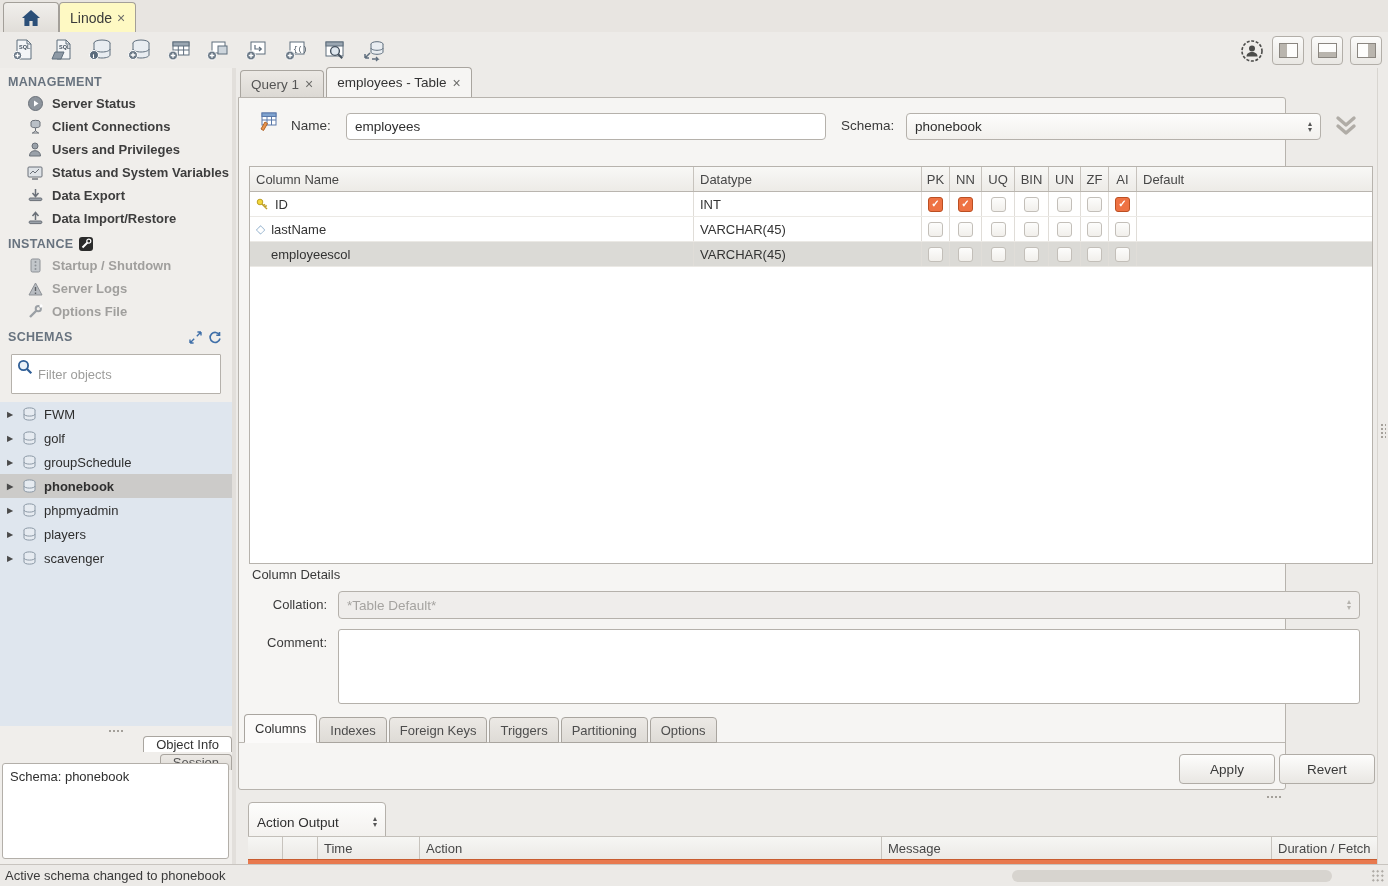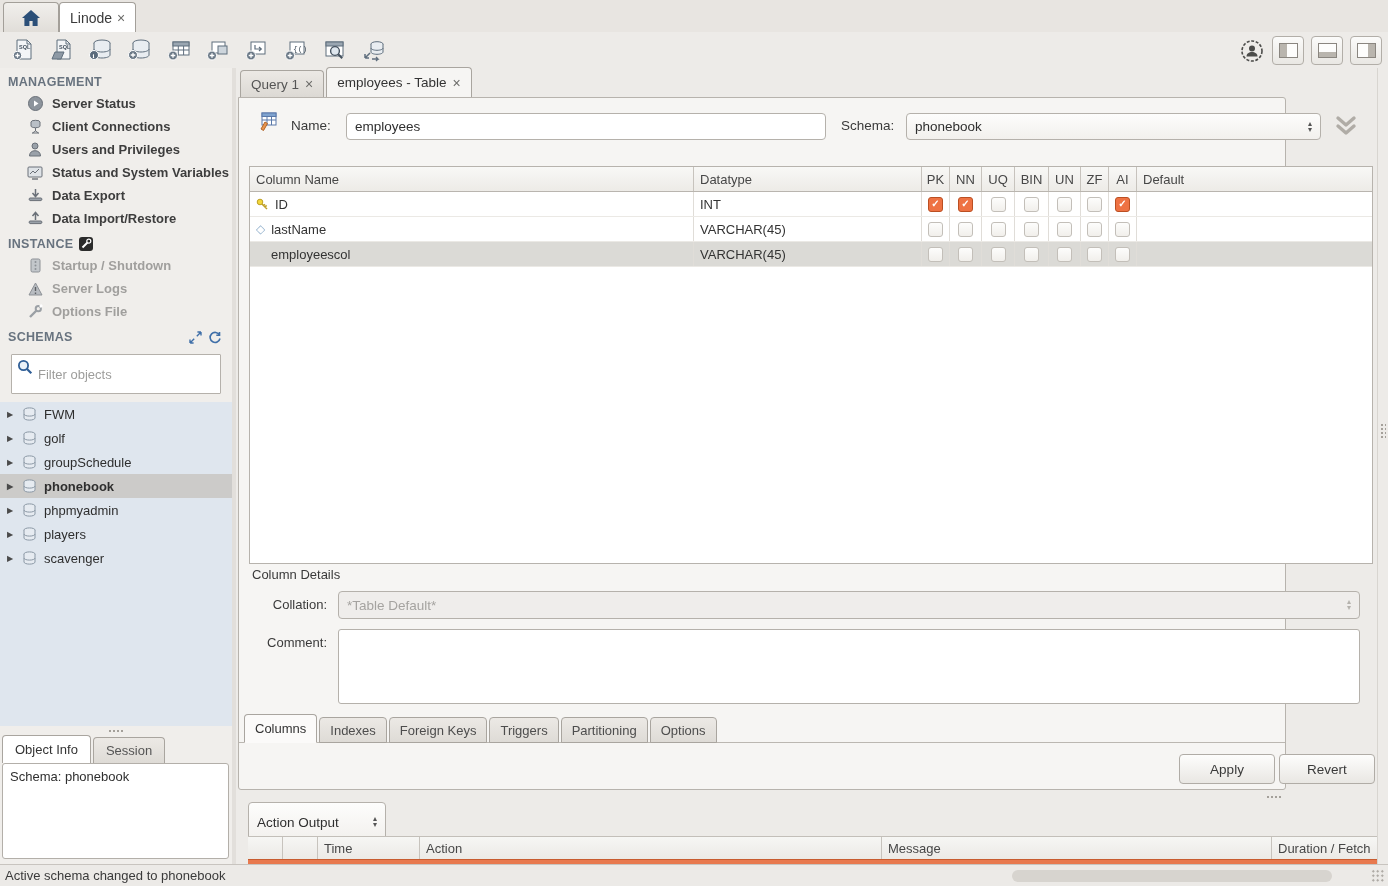--- a/index.html
+++ b/index.html
@@ -3,21 +3,21 @@
 <meta charset="utf-8">
 <style>
   html,body{margin:0;padding:0;background:#d9d6d2;}
   .window{position:relative;width:1388px;height:886px;background:#edebe8;
     font-family:"Liberation Sans",sans-serif;font-size:13px;color:#333;overflow:hidden;}
 
   
   .tabbar{position:absolute;left:0;top:0;width:100%;height:32px;background:#e8e5e1;border-bottom:1px solid #c6c2bc;}
   .home-tab{position:absolute;left:3px;top:2px;width:54px;height:30px;background:linear-gradient(#f1efec,#e0ddd8);
     border:1px solid #a39f99;border-bottom:none;border-radius:4px 4px 0 0;display:flex;align-items:center;justify-content:center;}
-  .conn-tab{position:absolute;left:59px;top:2px;height:30px;background:#ffffff;border:1px solid #a39f99;border-bottom:none;
+  .conn-tab{position:absolute;left:59px;top:2px;height:30px;background:#fef9c3;border:1px solid #a39f99;border-bottom:none;
     border-radius:4px 4px 0 0;display:flex;align-items:center;gap:5px;padding:0 10px;font-size:14px;color:#3a3a3a;}
   .close-x{color:#6b6b69;font-size:14px;cursor:default;}
 
   
   .toolbar{position:absolute;left:0;top:32px;width:100%;height:36px;background:#edebe8;display:flex;align-items:center;}
   .tb-left{display:flex;align-items:center;gap:13px;padding-left:10px;}
   .tbi{width:26px;height:26px;display:flex;align-items:center;justify-content:center;}
   .tb-right{position:absolute;right:6px;top:4px;display:flex;align-items:center;gap:7px;}
   .panel-btn{width:30px;height:27px;border:1px solid #b2aea8;border-radius:4px;background:linear-gradient(#fbfbfa,#e9e7e3);
     display:flex;align-items:center;justify-content:center;}
@@ -39,21 +39,21 @@
   .filter-input{width:100%;box-sizing:border-box;height:40px;border:1px solid #b5b1ab;border-radius:1px;background:#fff;
     padding:0 6px 0 26px;font-family:"Liberation Sans",sans-serif;font-size:13px;color:#333;outline:none;}
   .filter-input::placeholder{color:#9d9d9b;}
   .filter-mag{position:absolute;left:6px;top:5px;}
   .tree{flex:1;background:#dfe6ee;overflow:hidden;}
   .tree-row{height:24px;display:flex;align-items:center;gap:7px;padding-left:7px;color:#2e2e2e;}
   .tree-row .tri{font-size:8px;color:#4a4a4a;width:8px;}
   .tree-row.checked{background:#cccbc9;font-weight:bold;}
   .grip-row{height:10px;display:flex;align-items:center;justify-content:center;}
   .grip{width:16px;height:5px;background-image:radial-gradient(#a4a09a 1px,transparent 1.2px);background-size:4px 4px;}
-  .info-tabs{height:27px;display:flex;align-items:flex-end;padding-left:2px;gap:2px;}
+  .info-tabs{height:27px;display:flex;align-items:flex-end;padding-left:2px;gap:2px;flex-direction:column;}
   .itab{height:25px;display:flex;align-items:center;padding:0 12px;border:1px solid #a9a59f;border-bottom:none;
     border-radius:4px 4px 0 0;background:linear-gradient(#ece9e5,#dedbd6);color:#555;}
   .itab.active{background:#fff;color:#333;position:relative;z-index:2;height:27px;}
   .info-panel{margin:0 3px 5px 2px;background:#fff;border:1px solid #b3afa9;border-radius:3px;height:84px;padding:5px 7px;color:#2f2f2f;}
 
   
   .main{position:absolute;left:236px;top:68px;right:0;bottom:22px;background:#edebe8;}
   .main-tabs{position:absolute;left:0;top:0;height:29px;display:flex;align-items:flex-end;padding-left:4px;gap:2px;}
   .mtab{height:26px;display:flex;align-items:center;gap:6px;padding:0 10px;border:1px solid #a9a59f;border-bottom:none;
     border-radius:4px 4px 0 0;background:linear-gradient(#ece9e5,#dcd9d4);color:#555;font-size:13.5px;}

